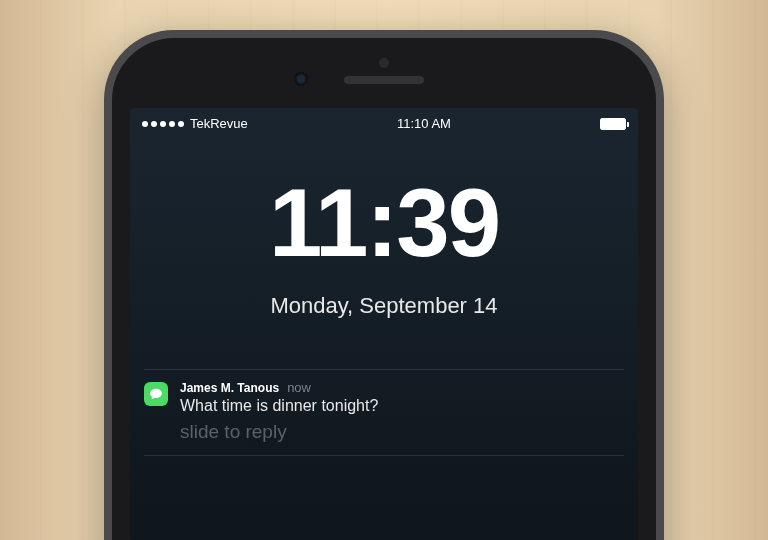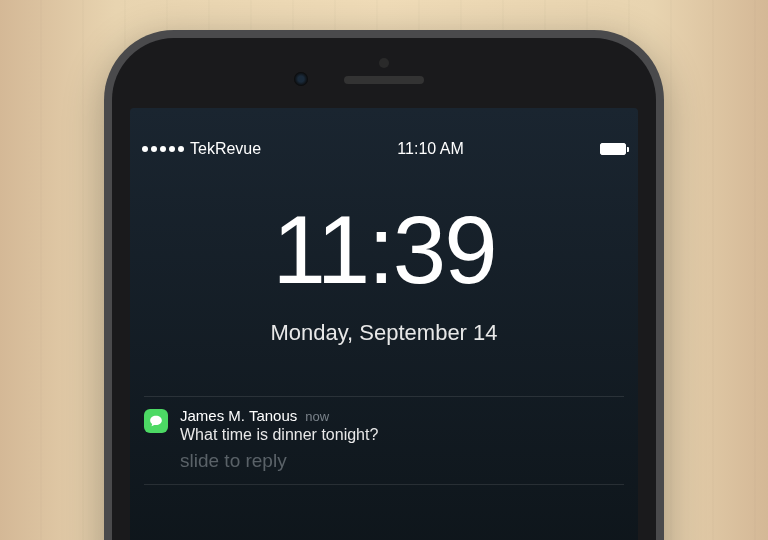--- a/index.html
+++ b/index.html
@@ -74,44 +74,43 @@
       background: linear-gradient(180deg, #1a2530 0%, #0d1419 60%, #0a0f14 100%);
       border-radius: 4px;
       color: #fff;
       overflow: hidden;
     }
     .status-bar {
       display: flex;
       justify-content: space-between;
       align-items: center;
       padding: 8px 12px 4px 12px;
-      font-size: 16px;
+      font-size: 13px;
       font-weight: 400;
-      margin-top: 24px;
     }
     .status-left { display: flex; align-items: center; gap: 6px; }
     .signal-dots { display: flex; gap: 3px; }
     .signal-dots span {
       width: 6px; height: 6px; border-radius: 50%; background: #fff;
     }
     .status-right { display: flex; align-items: center; gap: 6px; }
     .battery {
       width: 26px; height: 12px;
       border: 1px solid #fff; border-radius: 2px;
       position: relative;
     }
     .battery::after {
       content: ""; position: absolute; right: -4px; top: 3px;
       width: 2px; height: 5px; background: #fff; border-radius: 0 1px 1px 0;
     }
     .battery-fill { width: 100%; height: 100%; background: #fff; }
     .clock-area { text-align: center; margin-top: 40px; }
     .clock-time {
       font-size: 96px;
-      font-weight: 400;
+      font-weight: 700;
       letter-spacing: -2px;
       line-height: 1;
     }
     .clock-date {
       font-size: 22px;
       font-weight: 300;
       margin-top: 22px;
       color: #e8e8e8;
     }
     .notification {
@@ -128,21 +127,21 @@
       border-radius: 6px;
       display: flex;
       align-items: center;
       justify-content: center;
       flex-shrink: 0;
       margin-top: 2px;
     }
     .notif-icon svg { width: 14px; height: 14px; fill: #fff; }
     .notif-body { flex: 1; }
     .notif-header { display: flex; align-items: baseline; gap: 8px; }
-    .notif-sender { font-weight: 400; font-size: 15px; color: #fff; text-align: right; }
+    .notif-sender { font-weight: 700; font-size: 12px; color: #fff; text-align: right; }
     .notif-time { font-size: 13px; color: #7a828a; }
     .notif-message { font-size: 16px; color: #e8e8e8; margin-top: 2px; font-weight: 300; }
     .notif-hint { font-size: 19px; color: #5a6268; margin-top: 6px; font-weight: 300; }
   </style>
 </head>
 <body>
 
 <div class="phone">
   <div class="phone-inner">
     <div class="sensor"></div>

